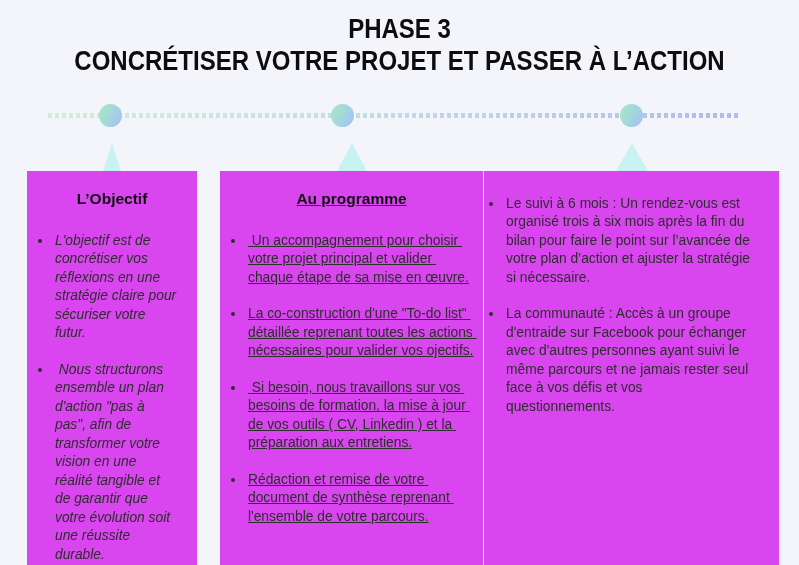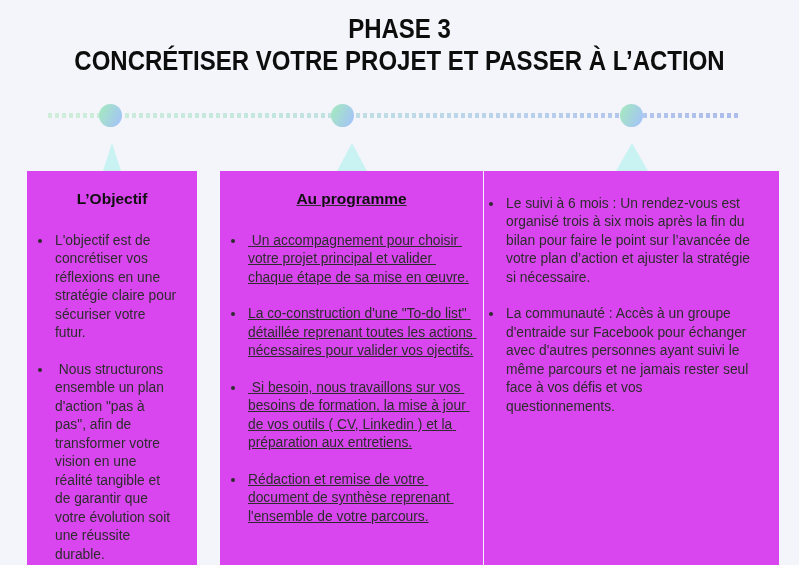--- a/index.html
+++ b/index.html
@@ -74,21 +74,21 @@
     text-align: center;
     font-size: 15.5px;
     font-weight: bold;
     color: #101010;
   }
   .card ul {
     margin-top: 24px;
     padding-left: 26px;
     list-style: disc outside;
   }
-  .card-1 ul { padding-right: 20px; }
+  .card-1 ul { padding-right: 20px; font-style: italic; }
   .card-2 ul { padding-right: 4px; }
   .card-3 ul { padding-right: 29px; padding-left: 20px; }
   .card li {
     font-size: 13.8px;
     line-height: 1.34;
     margin-bottom: 18px;
     padding-left: 2px;
     white-space: pre-wrap;
     color: #2d2d2d;
   }

